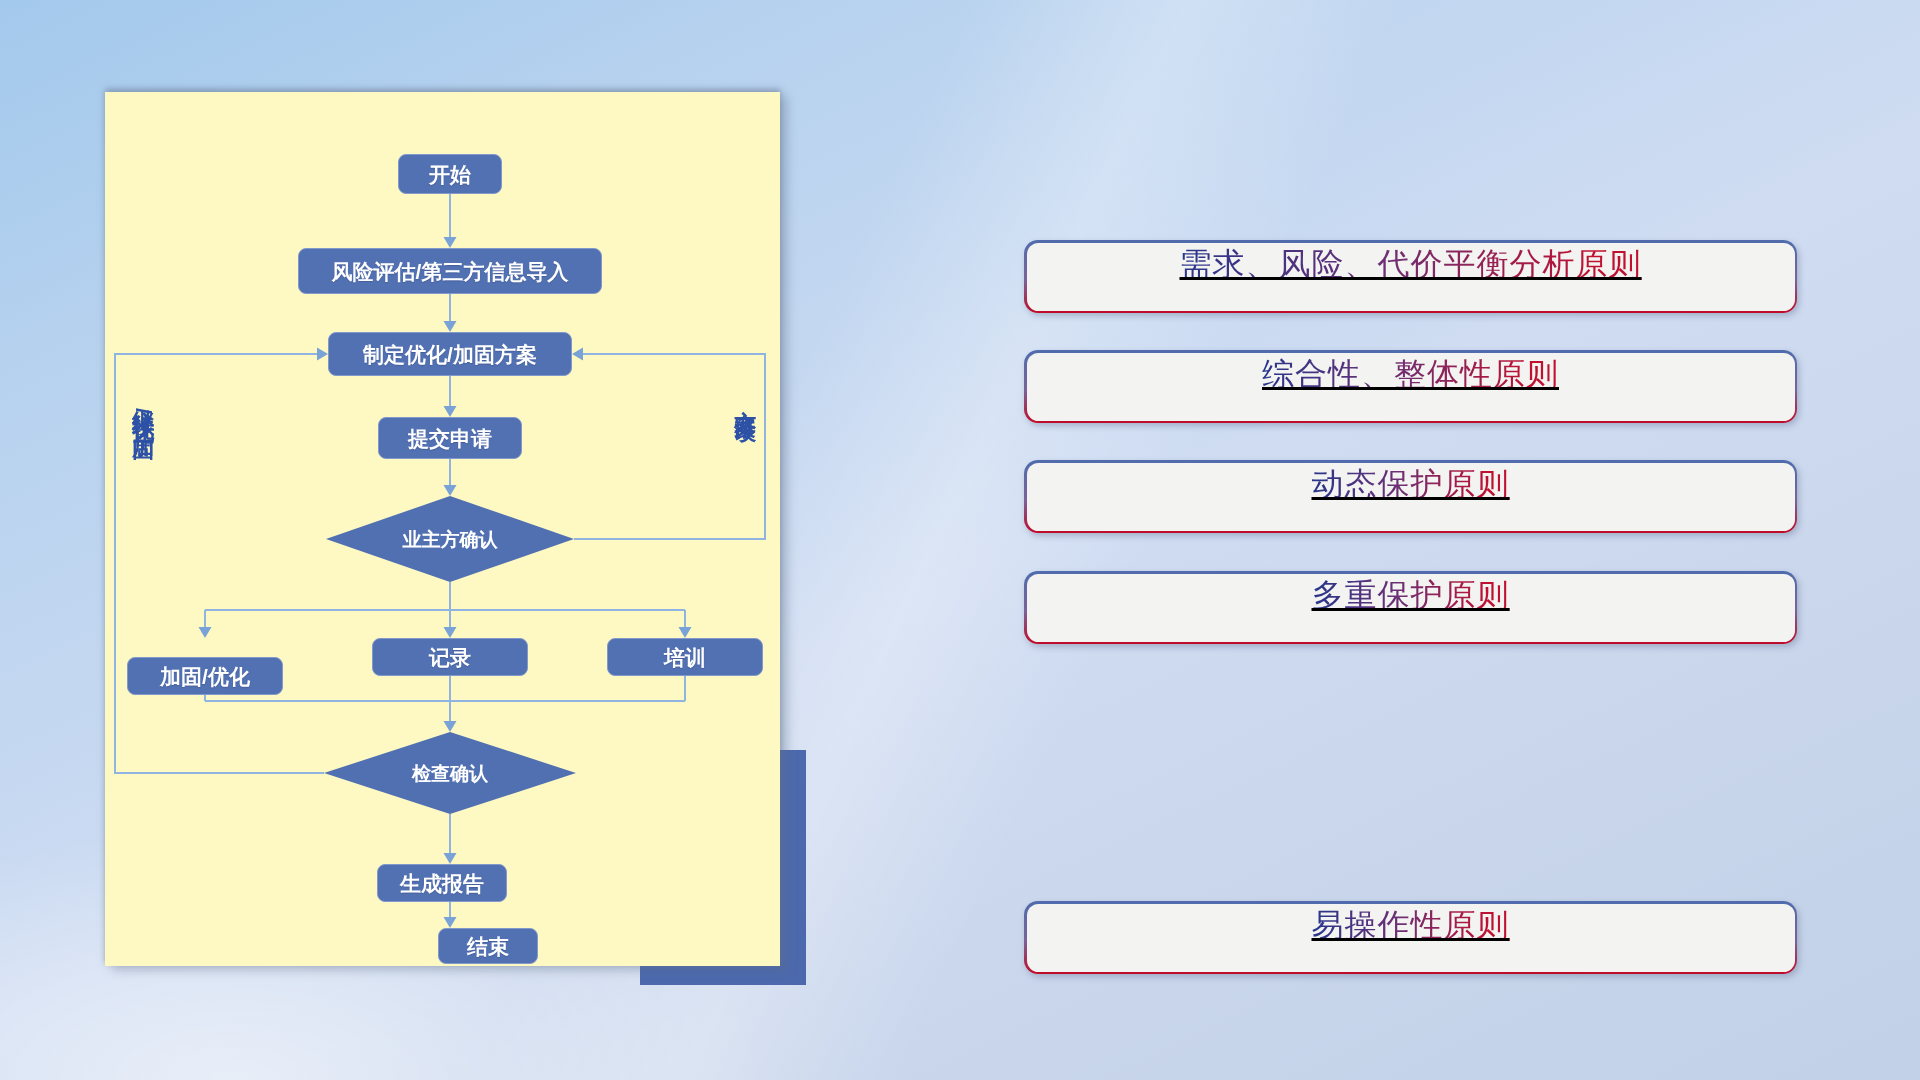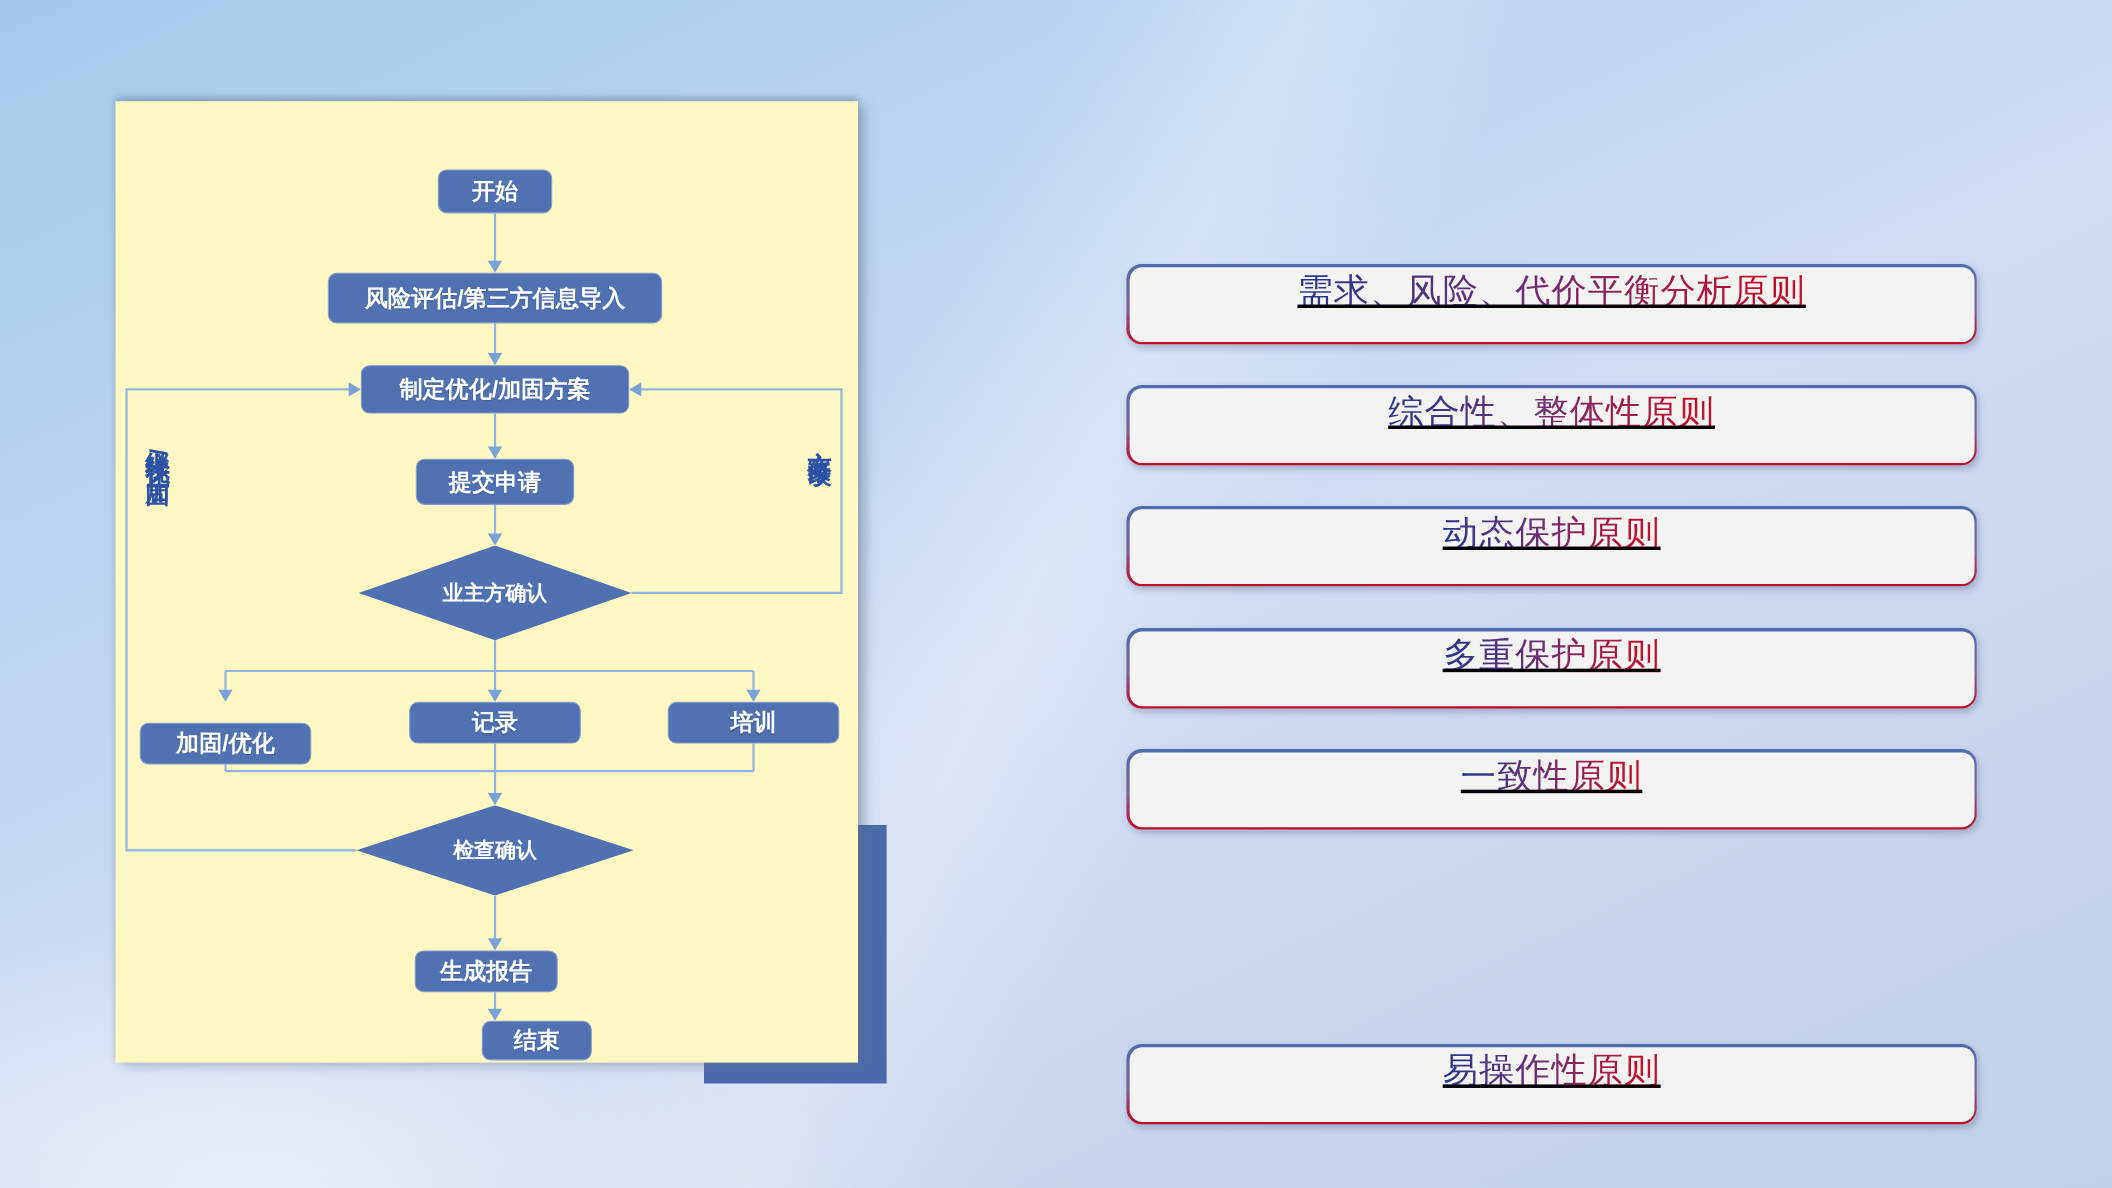--- a/index.html
+++ b/index.html
@@ -150,24 +150,19 @@
   <div class="principle" style="top:350px;">
     <div class="principle-inner">
         <span class="principle-label">综合性、整体性原则</span>
       </div>
   </div>
   <div class="principle" style="top:571px;">
     <div class="principle-inner">
         <span class="principle-label">多重保护原则</span>
       </div>
   </div>
-  <div class="principle" style="top:681px;">
-    <div class="principle-inner">
-        <span class="principle-label">一致性原则</span>
-      </div>
-  </div>
-  <div class="principle" style="top:949px;">
+  <div class="principle" style="top:901px;">
     <div class="principle-inner">
         <span class="principle-label">易操作性原则</span>
       </div>
   </div>
 
 </div>
 
 </body></html>

